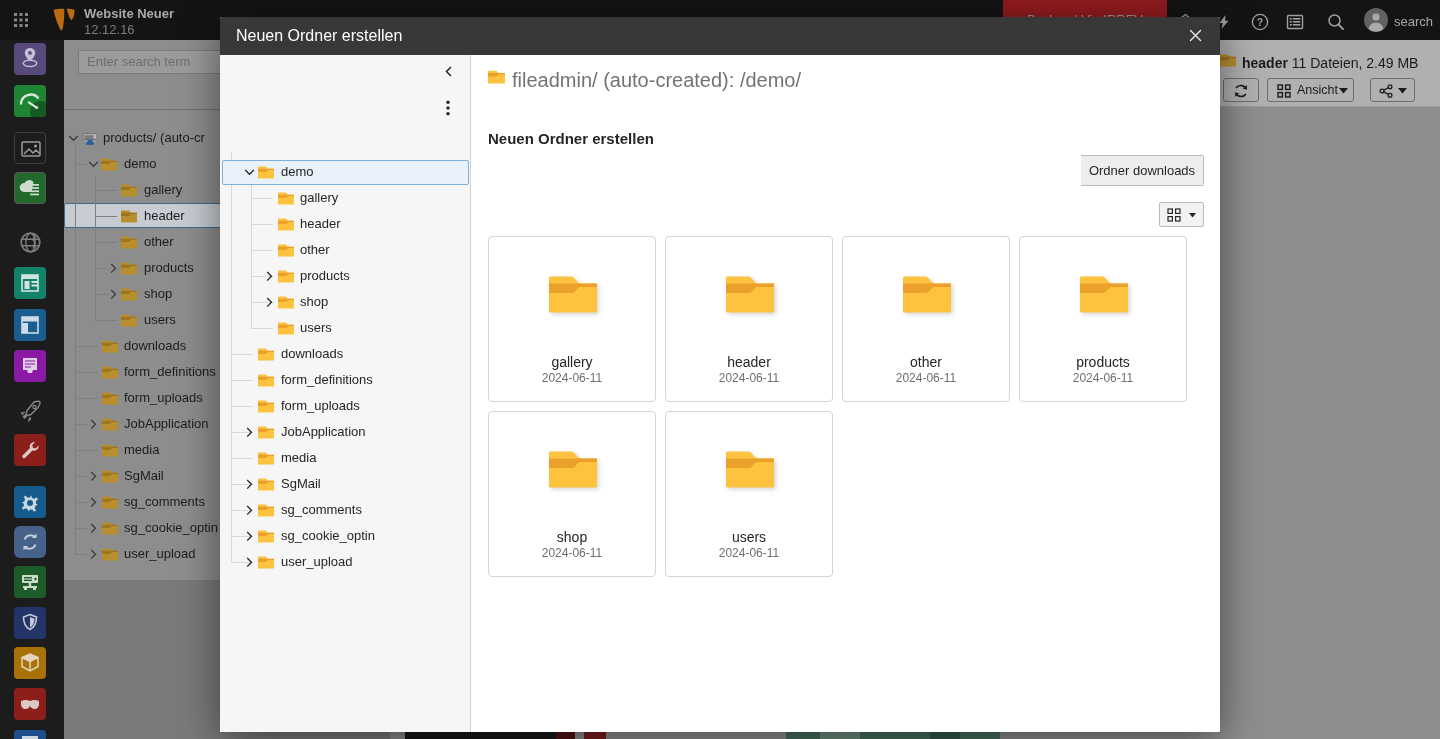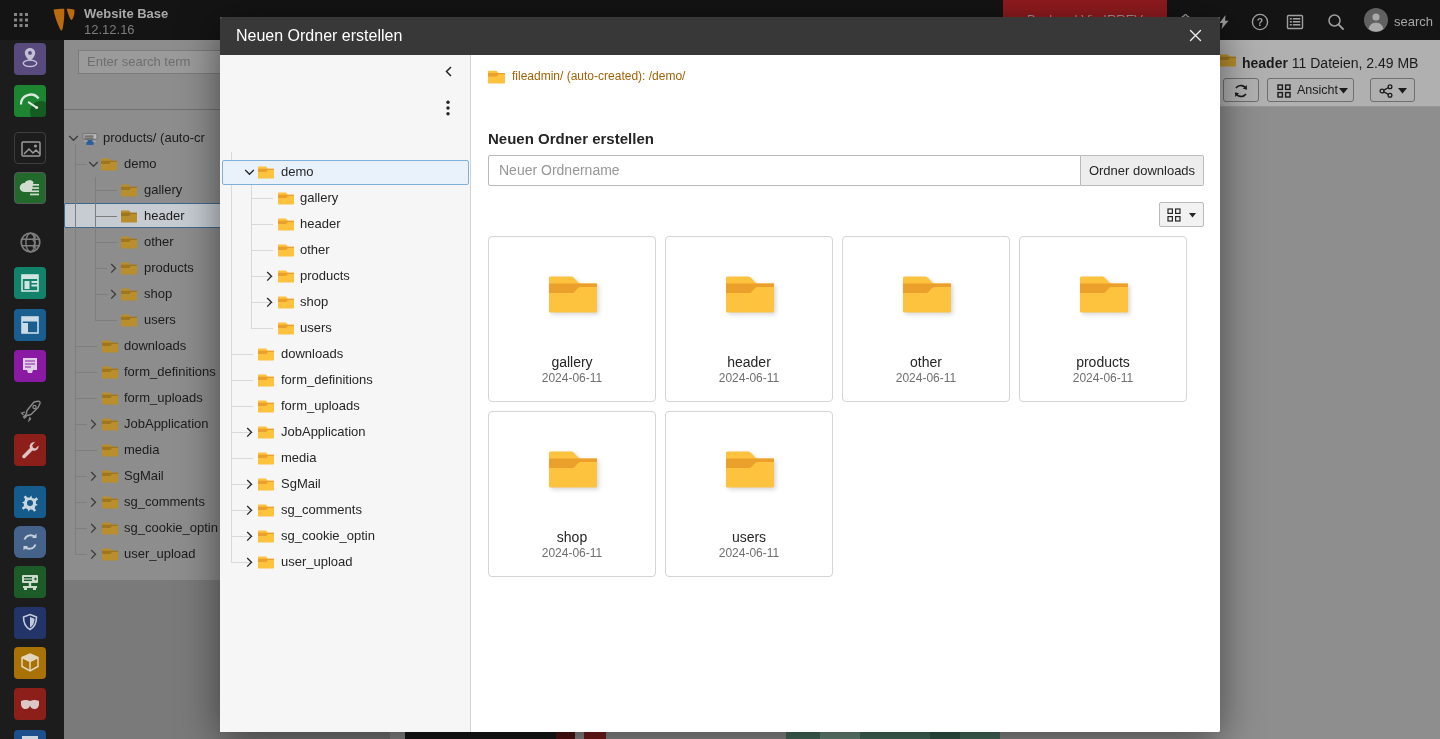--- a/index.html
+++ b/index.html
@@ -37,21 +37,21 @@
 #mclose{position:absolute;right:18px;top:12px;width:13px;height:13px}
 #mbody{position:absolute;left:0;top:38px;width:1000px;height:677px;background:#fff;border-radius:0 0 2px 2px}
 #mtree{position:absolute;left:0;top:0;width:251px;height:677px;background:#f6f6f6;border-right:1px solid #d2d2d2}
 #msearch{position:absolute;left:14px;top:6px;width:185px;height:26px;background:#fff;border:1px solid #b5b5b5;border-radius:2px;font-size:13px;color:#8e8e8e;line-height:24px;padding-left:8px}
 .mline{position:absolute;background:#d8d8d8;z-index:1}
 .msel{background:#e9f2fb;border:1px solid #7fb1d8}
 
 .mrow{color:#262626}
 
 #mmain{position:absolute;left:0;top:0;width:1000px;height:677px}
-#ftitle{position:absolute;left:292px;top:14px;font-size:12px;color:#a16207;white-space:nowrap}
+#ftitle{position:absolute;left:292px;top:14px;font-size:20px;color:#737373;white-space:nowrap}
 #h2{position:absolute;left:268px;top:75px;font-size:15px;font-weight:bold;color:#262626}
 #inp{position:absolute;left:268px;top:100px;width:593px;height:31px;border:1px solid #b9b9b9;border-radius:2px 0 0 2px;background:#fff;font-size:14px;color:#979797;line-height:29px;padding-left:10px}
 #crbtn{position:absolute;left:861px;top:100px;width:123px;height:31px;border:1px solid #bbb;border-left:none;border-radius:0 2px 2px 0;background:#ededed;font-size:13px;color:#262626;text-align:center;line-height:29px}
 #viewbtn{position:absolute;left:939px;top:147px;width:45px;height:25px;border:1px solid #bbb;border-radius:2px;background:#f2f2f2}
 .tile{position:absolute;width:168px;height:166px;border:1px solid #d4d4d4;border-radius:4px;background:#fff}
 .tile .nm{position:absolute;left:0;top:117px;width:166px;text-align:center;font-size:14px;color:#262626}
 .tile .dt{position:absolute;left:0;top:134px;width:166px;text-align:center;font-size:12px;color:#6f6f6f}
 .tile svg{position:absolute;left:60px;top:39px;filter:drop-shadow(2px 2px 2px rgba(0,0,0,.16))}
 </style></head>
 <body>
@@ -104,21 +104,21 @@
         <rect x="11" y="5.5" width="3" height="3"></rect>
         <rect x="0" y="11" width="3" height="3"></rect>
         <rect x="5.5" y="11" width="3" height="3"></rect>
         <rect x="11" y="11" width="3" height="3"></rect>
       </g>
     </svg>
   <svg class="abs" style="left:51px;top:7px" width="26" height="26" viewBox="0 0 26 26">
       <path d="M2.6 2.6 C6 1.8 10 1.6 13.2 1.7 C13.6 8 12.8 16 11.9 20.5 C11.5 22.5 11 23.6 10.4 23.6 C9.8 23.6 9.2 22.6 8.4 20.8 C5.6 14.6 3.2 7.4 2.6 2.6 Z" fill="#bc6a0e"></path>
       <path d="M15.8 1.8 C18.6 1.9 21.4 2.2 23.4 2.7 C23.8 5.4 23 9 21.8 11.6 C21 13.2 20 13.4 19.2 11.8 C17.8 8.9 16.4 5 15.8 1.8 Z" fill="#bc6a0e"></path>
     </svg>
-  <div class="wb">Website Base</div>
+  <div class="wb">Website Neuer</div>
   <div class="wv">12.12.16</div>
   <div id="ctxbadge">Backend Via IRREV</div>
 
   <svg class="tbicon" style="left:1177px" width="17" height="24" viewBox="0 0 17 17">
       <path d="M8.5 1.2 c.8 0 1.3.5 1.3 1.2 2.2.6 3.4 2.3 3.4 4.6 0 3.4 1 4.3 1.9 5 H1.9 c.9-.7 1.9-1.6 1.9-5 0-2.3 1.2-4 3.4-4.6 0-.7.5-1.2 1.3-1.2 Z M6.8 13.4 h3.4 c0 1-.7 1.8-1.7 1.8 s-1.7-.8-1.7-1.8 Z" fill="none" stroke="#9f9f9f" stroke-width="1.3"></path>
     </svg>
 
   <svg class="tbicon" style="left:1216px" width="16" height="24" viewBox="0 0 16 16">
       <path d="M9.5 1 L3.5 9 h3.2 L5.6 15 l6.9-8.3 H9.1 Z" fill="#9f9f9f"></path>
     </svg>
@@ -725,21 +725,20 @@
           </span>
           <span class="t" style="left:61px">user_upload</span>
         </div>
       </div>
     <div id="mmain">
       <svg class="abs" style="left:268px;top:15px" width="17" height="14" viewBox="0 0 16 12">
           <use href="#folder"></use>
         </svg>
       <div id="ftitle">fileadmin/ (auto-created): /demo/</div>
       <div id="h2">Neuen Ordner erstellen</div>
-      <div id="inp">Neuer Ordnername</div>
       <div id="crbtn">Ordner downloads</div>
       <div id="viewbtn">
           <svg style="position:absolute;left:7px;top:5px" width="14" height="14" viewBox="0 0 14 14">
             <g fill="none" stroke="#262626" stroke-width="1.2">
               <rect x="1" y="1" width="4.4" height="4.4"></rect>
               <rect x="8.6" y="1" width="4.4" height="4.4"></rect>
               <rect x="1" y="8.6" width="4.4" height="4.4"></rect>
               <rect x="8.6" y="8.6" width="4.4" height="4.4"></rect>
             </g>
           </svg>

